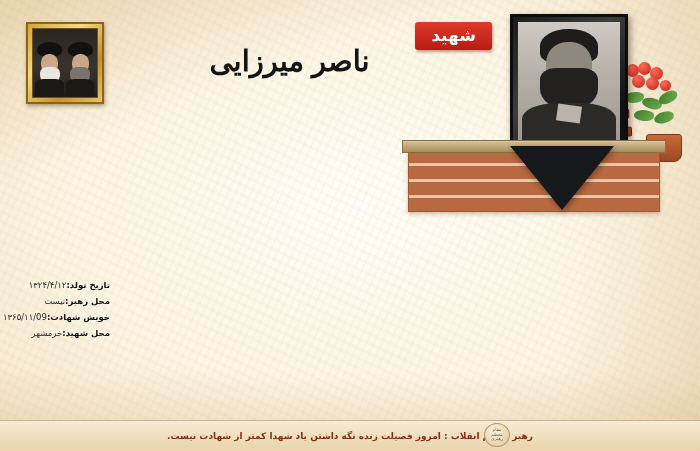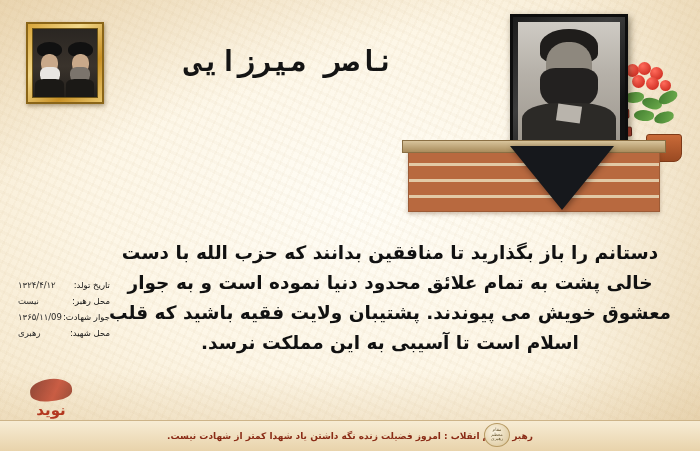--- a/index.html
+++ b/index.html
@@ -190,21 +190,21 @@
   }
 
   
   #martyr-name {
     position: absolute;
     left: 0;
     right: 0;
     top: 44px;
     text-align: center;
     direction: rtl;
-    font-family: Liberation Mono, monospace;
+    font-family: Liberation Sans, sans-serif;
     font-size: 29px;
     font-weight: bold;
     color: #141414;
     padding-right: 160px;
     padding-left: 39px;
   }
 
   
   #shelf {
     position: absolute;
@@ -328,25 +328,26 @@
     color: #1d1d1d;
   }
   .info-row {
     display: flex;
     justify-content: space-between;
     align-items: baseline;
     margin-bottom: 6px;
     white-space: nowrap;
   }
   .info-label {
-    font-weight: normal;
+    font-weight: bold;
     color: #111;
   }
   .info-value {
     color: #2a2a2a;
+    margin-left: 32px;
   }
 
   
   #logo {
     position: absolute;
     left: 14px;
     bottom: 14px;
     width: 74px;
     height: 58px;
     direction: rtl;
@@ -474,48 +475,43 @@
     </div>
   </div>
 
   <div id="shelf">
     <div id="shelf-brick"></div>
     <div id="shelf-plank"></div>
   </div>
 
   <div id="cloth"></div>
 
+  <div id="shahid-banner">شهید</div>
 
   <div id="martyr-name">ناصر میرزایی</div>
 
-  <div id="quote">دستانم را باز بگذارید تا منافقین بدانند که حزب الله با دست خالی پشت به تمام علائق محدود دنیا نموده است و به جوار معشوق خویش می پیوندند. پشتیبان ولایت فقیه باشید که قلب اسلام است تا آسیبی به این مملکت نرسد.</div>
 
   <div id="info">
     <div class="info-row">
       <span class="info-label">تاریخ تولد:</span>
       <span class="info-value">۱۳۲۴/۴/۱۲</span>
     </div>
     <div class="info-row">
       <span class="info-label">محل رهبر:</span>
       <span class="info-value">نیست</span>
     </div>
     <div class="info-row">
-      <span class="info-label">جوار شهادت:</span>
+      <span class="info-label">خویش شهادت:</span>
       <span class="info-value">۱۳۶۵/۱۱/09</span>
     </div>
     <div class="info-row">
       <span class="info-label">محل شهید:</span>
-      <span class="info-value">رهبری</span>
+      <span class="info-value">خرمشهر</span>
     </div>
   </div>
 
-  <div id="logo">
-    <div id="logo-mark"></div>
-    <div id="logo-text">نوید</div>
-    <div id="logo-sub">شاهد</div>
-  </div>
 
   <div id="bottom-bar">
     <div id="bottom-quote">رهبر معظم انقلاب : امروز فضیلت زنده نگه داشتن یاد شهدا کمتر از شهادت نیست.</div>
   </div>
   <div id="bottom-seal">مقام معظم رهبری</div>
 
 </div>
 
 </body></html>

